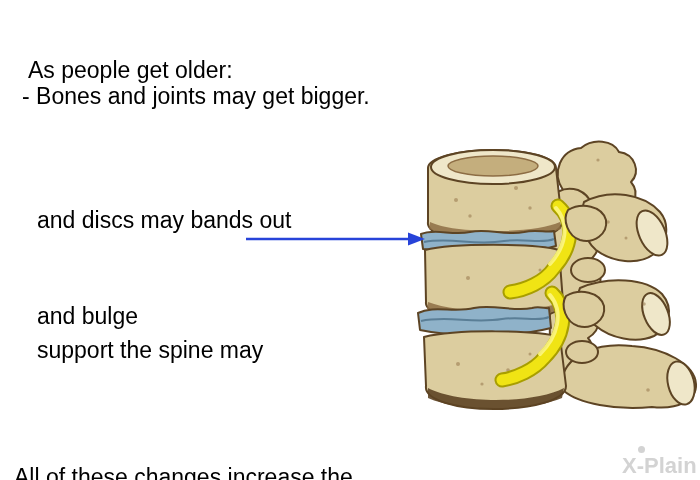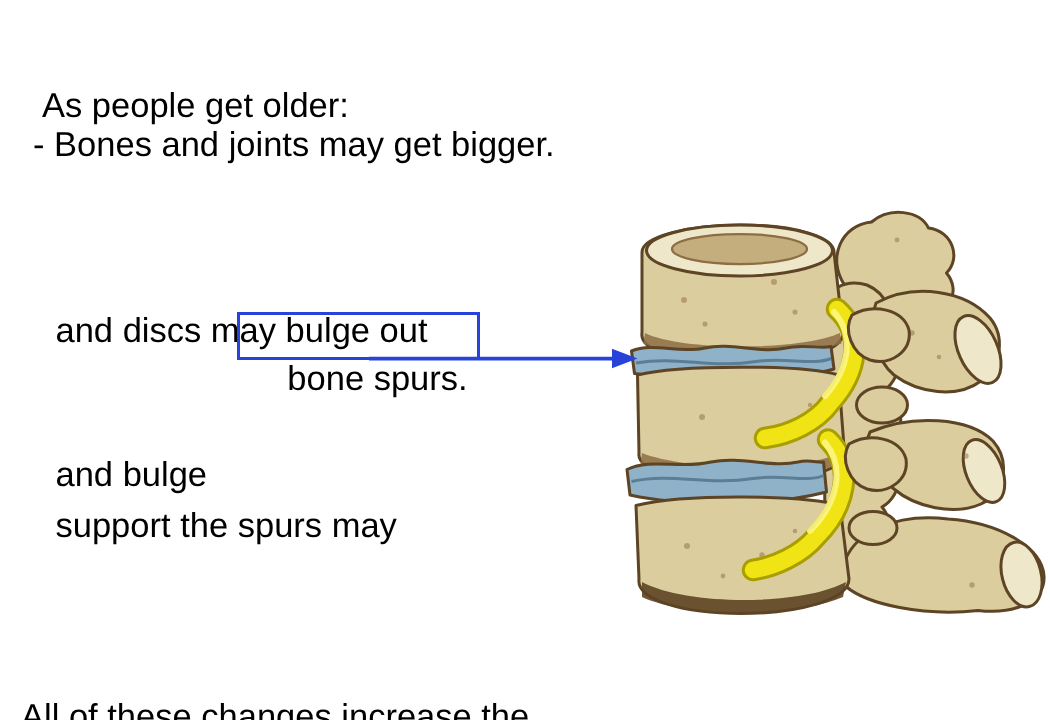--- a/index.html
+++ b/index.html
@@ -51,26 +51,26 @@
 </head>
 <body>
 
 <div class="canvas">
 
   <div class="txt heading">As people get older:</div>
 
   <div class="txt b1">- Bones and joints may get bigger.</div>
 
   <div class="txt b2">
-    <div class="indent">and discs may bulge out</div>
+    <div class="indent">and discs may bands out</div>
     <div class="indent">and bulge</div>
   </div>
 
   <div class="txt b3">
-    <div class="indent">support the spurs may</div>
+    <div class="indent">support the spine may</div>
     
   </div>
 
   <div class="txt conclusion">
     <div>All of these changes increase the</div>
     
   </div>
 
   <svg class="spine" width="288" height="277" viewBox="0 0 288 277">
 
@@ -133,18 +133,19 @@
       <path class="bone" d="M156,72 C170,64 190,68 194,82 C196,96 182,106 168,102 C156,98 150,82 156,72 Z"></path>
       <path class="bone" d="M154,158 C168,150 188,154 192,168 C194,182 180,192 166,188 C154,184 148,168 154,158 Z"></path>
     </g>
   </svg>
 
   <svg class="arrow" width="192" height="20">
     <line x1="6" y1="9" x2="170" y2="9"></line>
     <polygon points="168,2.5 185,9 168,15.5"></polygon>
   </svg>
 
-  <div class="callout">
-    <span>bone spurs.</span>
+
+  <div class="logo">
+    <span class="logo-head"></span>
+    <span>X-Plain</span>
   </div>
-
 
 </div>
 
 </body></html>

